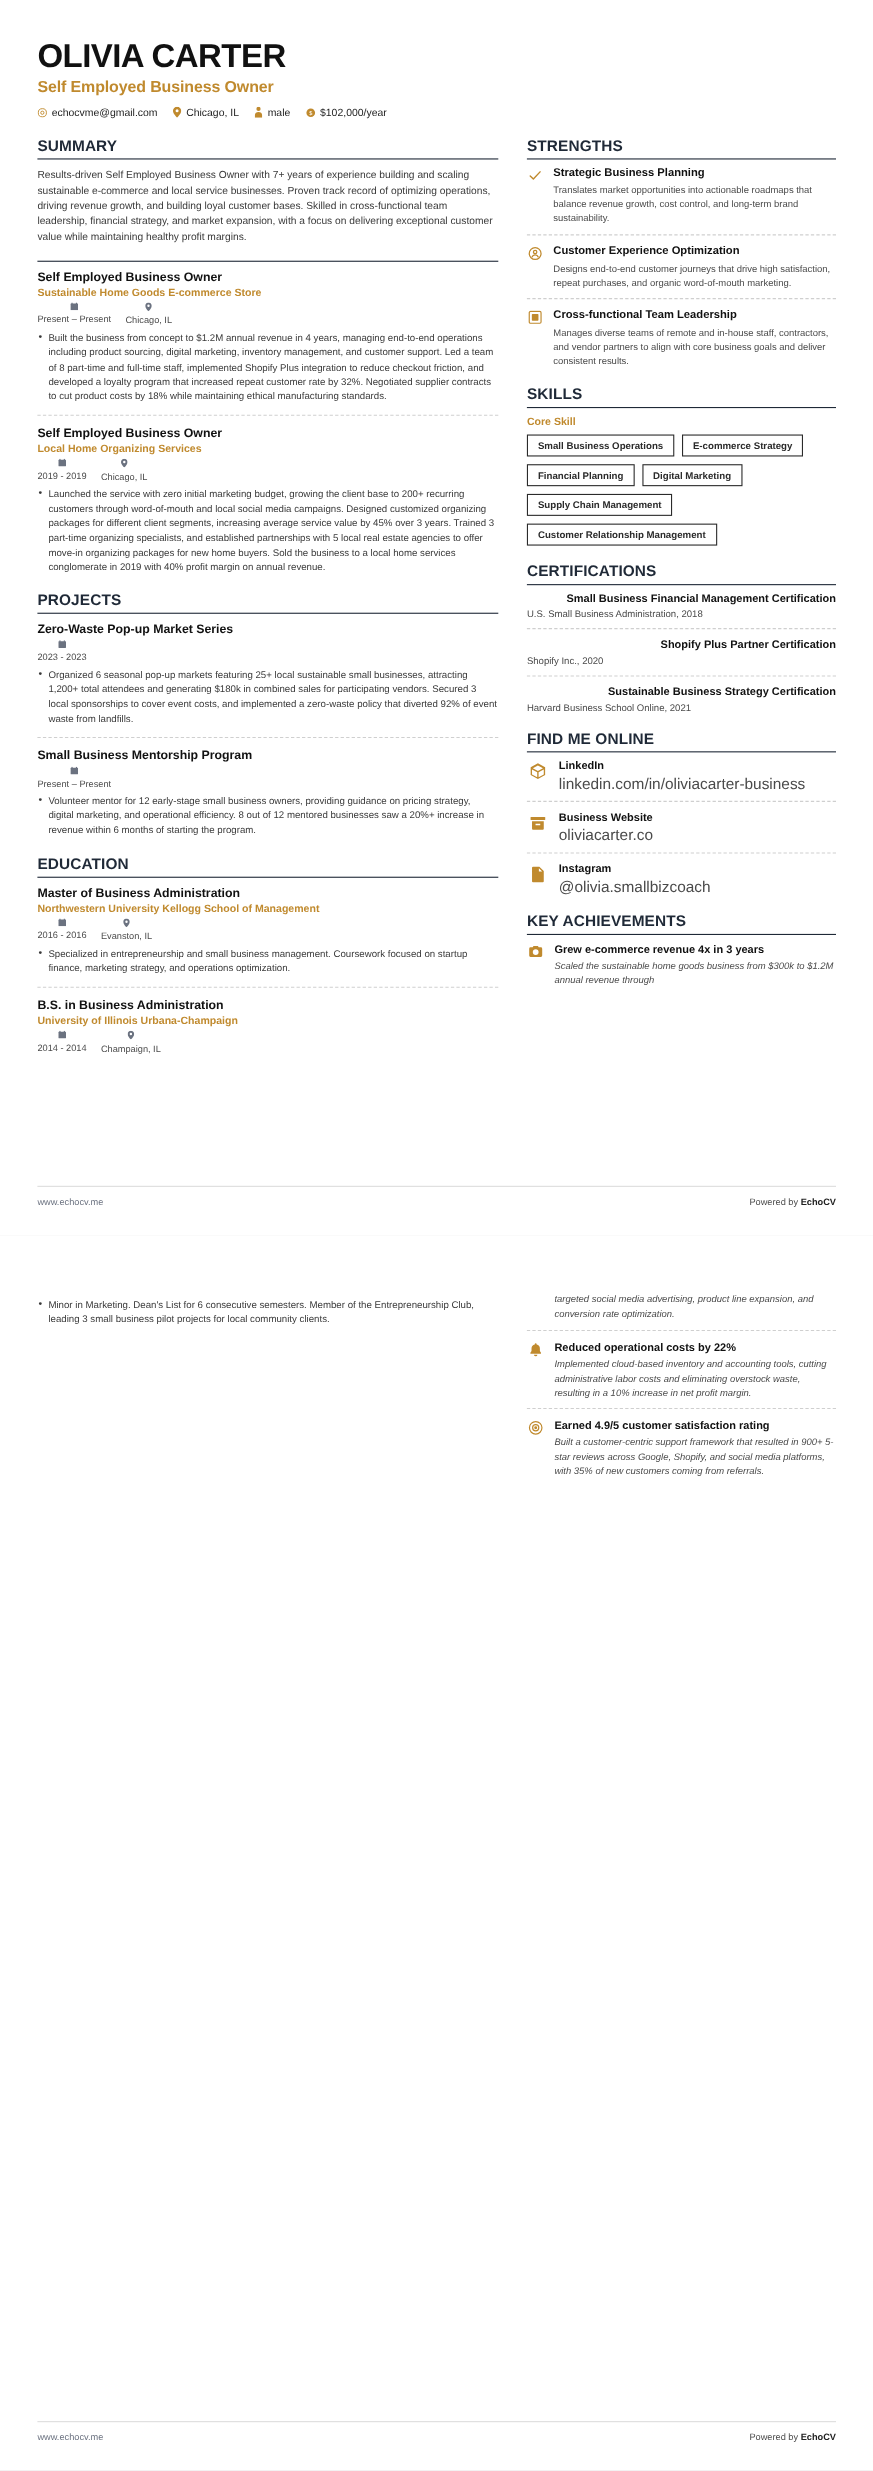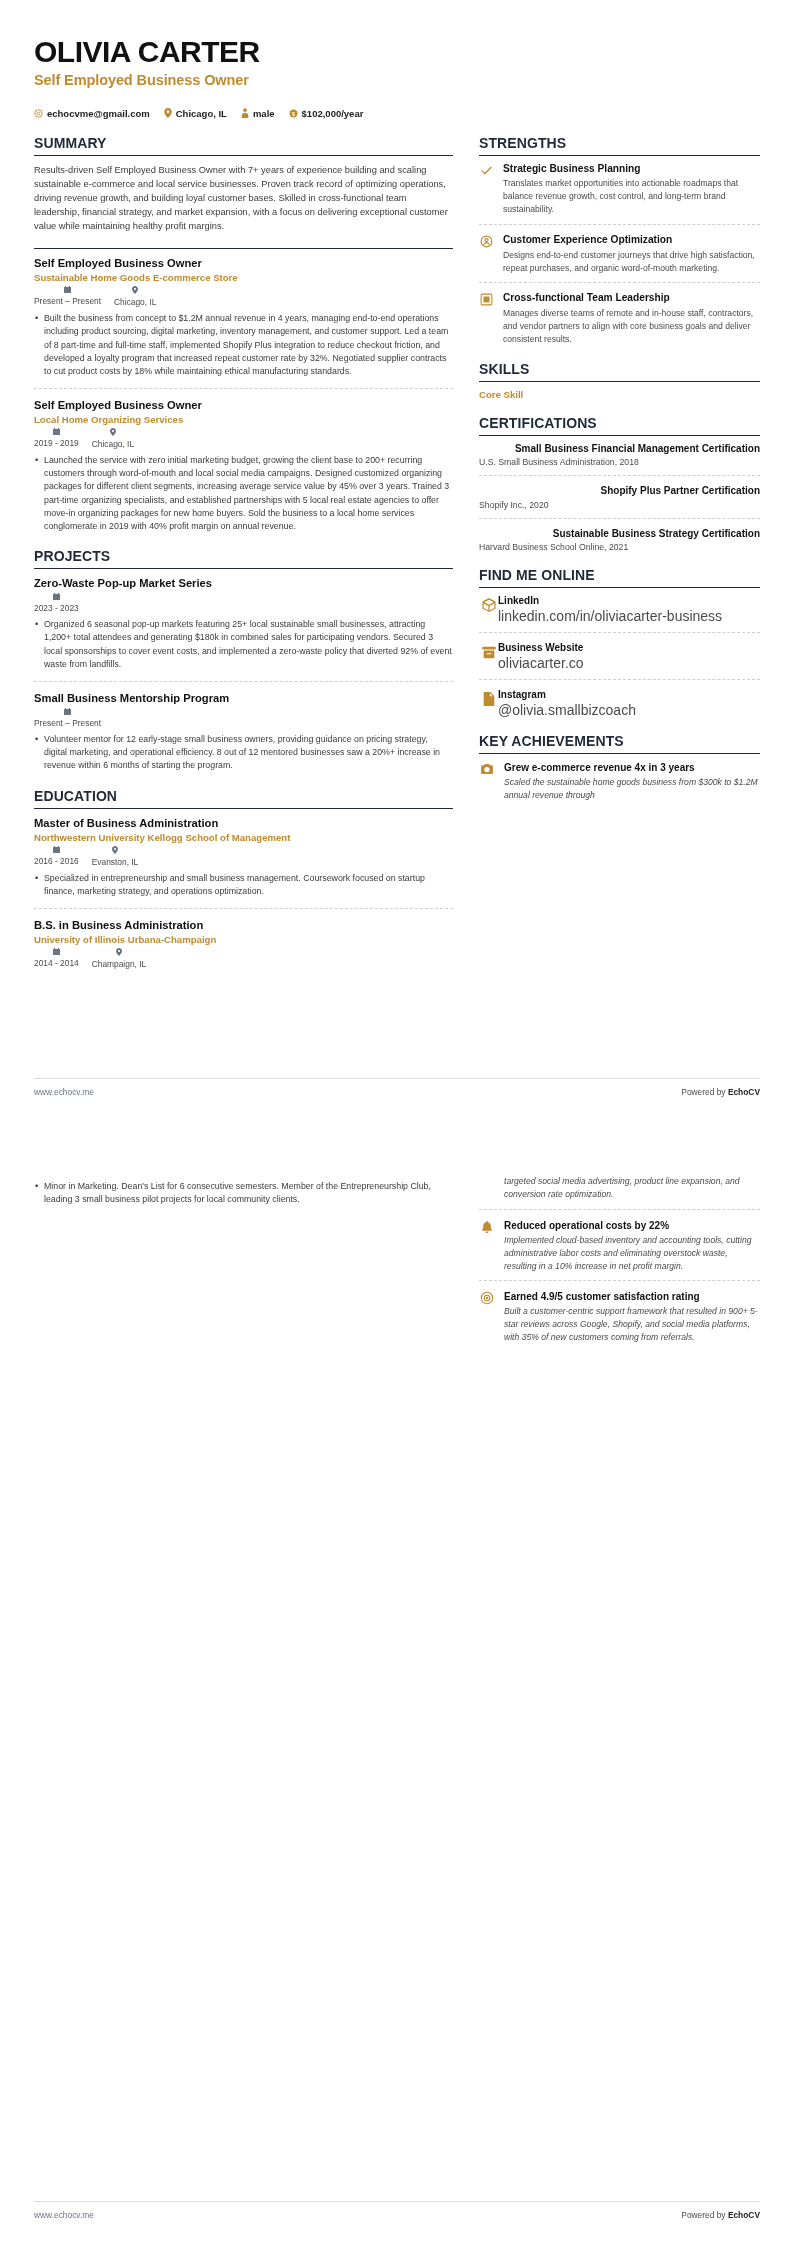--- a/index.html
+++ b/index.html
@@ -31,23 +31,23 @@
     font-weight: 700;
     color: #c08a2e;
     margin-top: 4px;
     letter-spacing: -0.1px;
   }
   .contact-row {
     display: flex;
     flex-wrap: wrap;
     align-items: flex-start;
     gap: 14px;
-    margin-top: 20px;
+    margin-top: 9px;
     font-size: 9.5px;
-    font-weight: 700;
+    font-weight: 400;
     color: #1d1d1d;
   }
   .contact-item { display: flex; align-items: center; gap: 4px; }
   .contact-item .ic { color: #c08a2e; display:flex; align-items:center; }
 
   
   .body-grid {
     display: flex;
     gap: 26px;
     margin-top: 16px;
@@ -151,21 +151,21 @@
     background: #fff;
     white-space: nowrap;
   }
 
   
   .cert { }
   .cert-name { font-size: 10px; font-weight: 700; color: #111; line-height: 1.25; text-align: right; }
   .cert-issuer { font-size: 8.7px; color: #4a4a4a; margin-top: 2px; }
 
   
-  .link-row { display: flex; align-items: flex-start; }
+  .link-row { display: flex; gap: 10px; align-items: flex-start; }
   .link-ic {
     width: 19px; height: 19px; flex: 0 0 19px;
     display: flex; align-items: center; justify-content: center;
     color: #c08a2e;
   }
   .link-label { font-size: 10px; font-weight: 700; color: #111; }
   .link-url { font-size: 14px; color: #4a4a4a; margin-top: 2px; }
 
   
   .ach { display: flex; gap: 9px; margin-bottom: 4px; }
@@ -463,20 +463,28 @@
             <div class="strength-name">Cross-functional Team Leadership</div>
             <div class="strength-desc">Manages diverse teams of remote and in-house staff, contractors, and vendor partners to align with core business goals and deliver consistent results.</div>
           </div>
         </div>
       </div>
 
       <div class="section">
         <div class="sec-title">SKILLS</div>
         <hr class="sec-rule">
         <div class="skill-group-label">Core Skill</div>
+        <div class="chips">
+          <span class="chip">Small Business Operations</span>
+          <span class="chip">E-commerce Strategy</span>
+          <span class="chip">Financial Planning</span>
+          <span class="chip">Digital Marketing</span>
+          <span class="chip">Supply Chain Management</span>
+          <span class="chip">Customer Relationship Management</span>
+        </div>
       </div>
 
       <div class="section">
         <div class="sec-title">CERTIFICATIONS</div>
         <hr class="sec-rule">
 
         <div class="cert">
           <div class="cert-name">Small Business Financial Management Certification</div>
           <div class="cert-issuer">U.S. Small Business Administration, 2018</div>
         </div>

